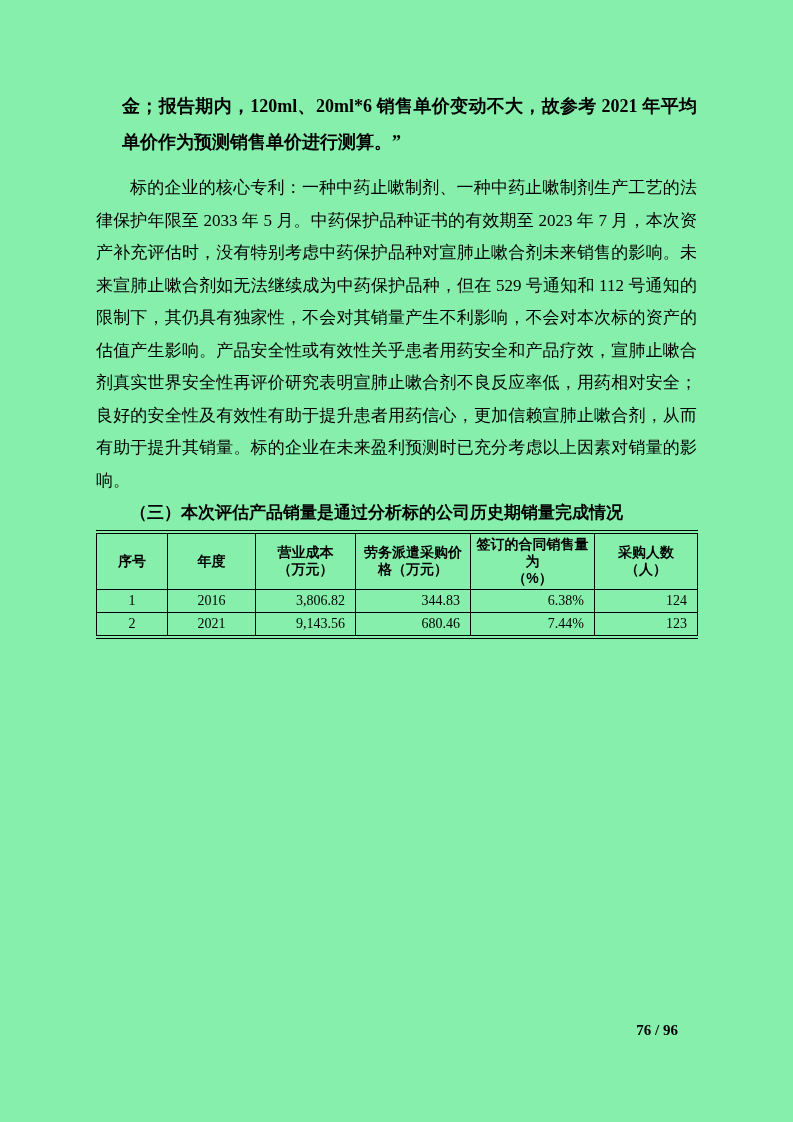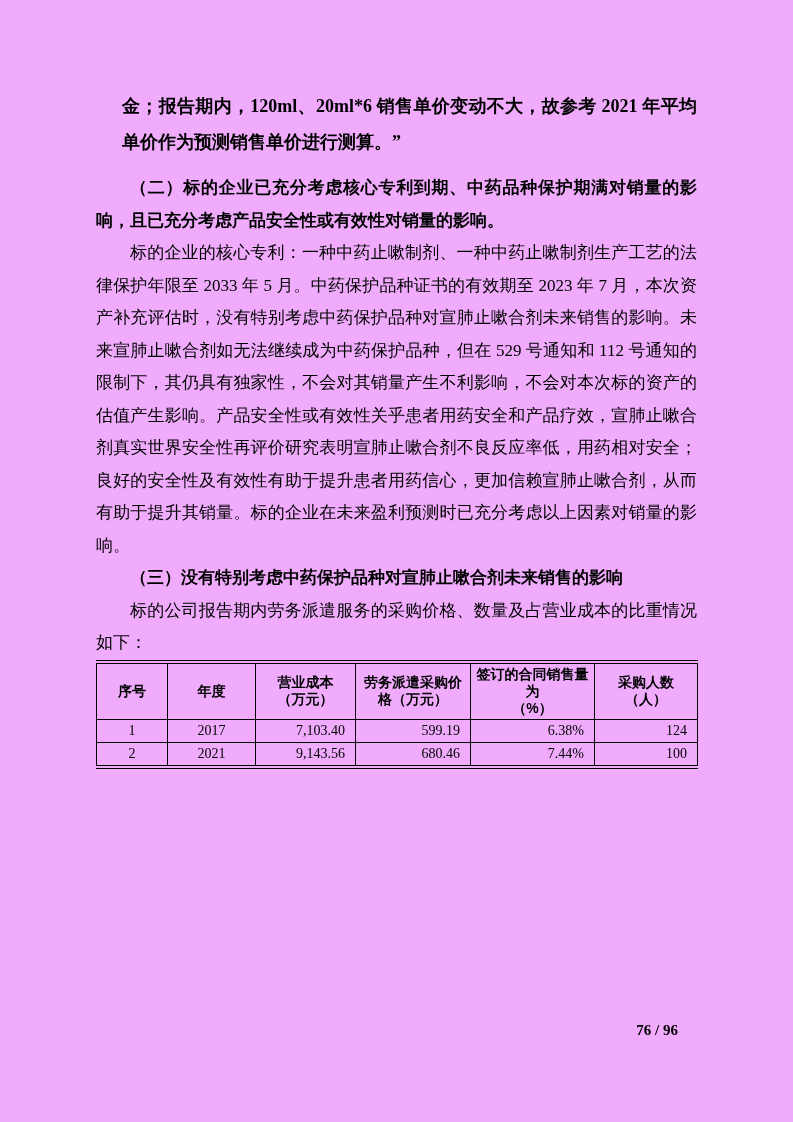--- a/index.html
+++ b/index.html
@@ -4,21 +4,21 @@
 <style>
   html, body {
     margin: 0;
     padding: 0;
     background: #ffffff;
   }
   .page {
     position: relative;
     width: 793px;
     height: 1122px;
-    background: #f0abfc;
+    background: #86efac;
     overflow: hidden;
     color: #000;
     font-family: "Liberation Serif", "DejaVu Serif", serif;
   }
   .content {
     position: absolute;
     left: 96px;
     top: 88px;
     width: 601px;
   }
@@ -101,27 +101,25 @@
 </style>
 </head>
 <body>
 
 <div class="page">
   <div class="content">
 
     <p class="quote-para">金；报告期内，120ml、20ml*6 销售单价变动不大，故参考 2021 年平均单价作为预测销售单价进行测算。”</p>
 
 
-    <p class="section-heading">（二）标的企业已充分考虑核心专利到期、中药品种保护期满对销量的影响，且已充分考虑产品安全性或有效性对销量的影响。</p>
 
     <p class="para">标的企业的核心专利：一种中药止嗽制剂、一种中药止嗽制剂生产工艺的法律保护年限至 2033 年 5 月。中药保护品种证书的有效期至 2023 年 7 月，本次资产补充评估时，没有特别考虑中药保护品种对宣肺止嗽合剂未来销售的影响。未来宣肺止嗽合剂如无法继续成为中药保护品种，但在 529 号通知和 112 号通知的限制下，其仍具有独家性，不会对其销量产生不利影响，不会对本次标的资产的估值产生影响。产品安全性或有效性关乎患者用药安全和产品疗效，宣肺止嗽合剂真实世界安全性再评价研究表明宣肺止嗽合剂不良反应率低，用药相对安全；良好的安全性及有效性有助于提升患者用药信心，更加信赖宣肺止嗽合剂，从而有助于提升其销量。标的企业在未来盈利预测时已充分考虑以上因素对销量的影响。</p>
 
-    <p class="section-heading">（三）没有特别考虑中药保护品种对宣肺止嗽合剂未来销售的影响</p>
+    <p class="section-heading">（三）本次评估产品销量是通过分析标的公司历史期销量完成情况</p>
 
-    <p class="para">标的公司报告期内劳务派遣服务的采购价格、数量及占营业成本的比重情况如下：</p>
 
     <table class="data-table" id="labor-table">
       <colgroup>
           <col style="width: 71px;">
           <col style="width: 88px;">
           <col style="width: 100px;">
           <col style="width: 115px;">
           <col style="width: 124px;">
           <col style="width: 103px;">
         </colgroup>
@@ -135,33 +133,33 @@
 格（万元）</th>
             <th>签订的合同销售量为
 （%）</th>
             <th>采购人数
 （人）</th>
           </tr>
       </thead>
       <tbody>
           <tr>
             <td>1</td>
-            <td>2017</td>
-            <td>7,103.40</td>
-            <td>599.19</td>
+            <td>2016</td>
+            <td>3,806.82</td>
+            <td>344.83</td>
             <td>6.38%</td>
             <td>124</td>
           </tr>
           <tr>
             <td>2</td>
             <td>2021</td>
             <td>9,143.56</td>
             <td>680.46</td>
             <td>7.44%</td>
-            <td>100</td>
+            <td>123</td>
           </tr>
         </tbody>
     </table>
 
 
   </div>
 
   <div class="page-number">76 / 96</div>
 </div>
 

